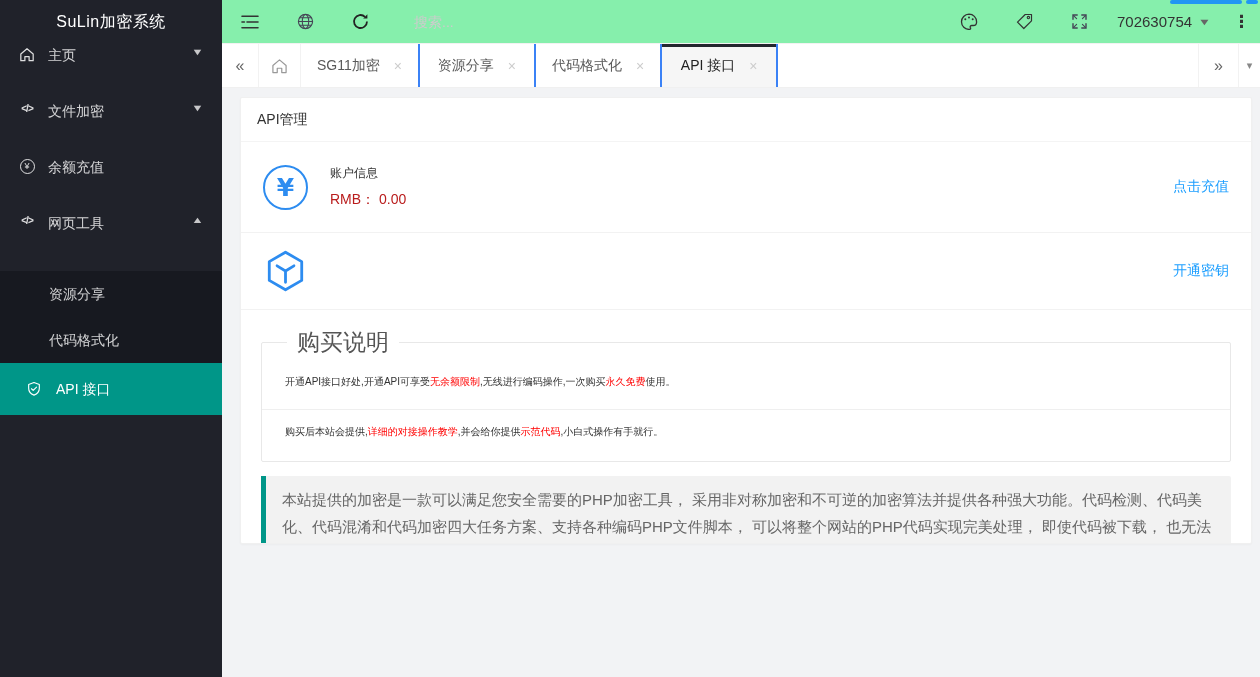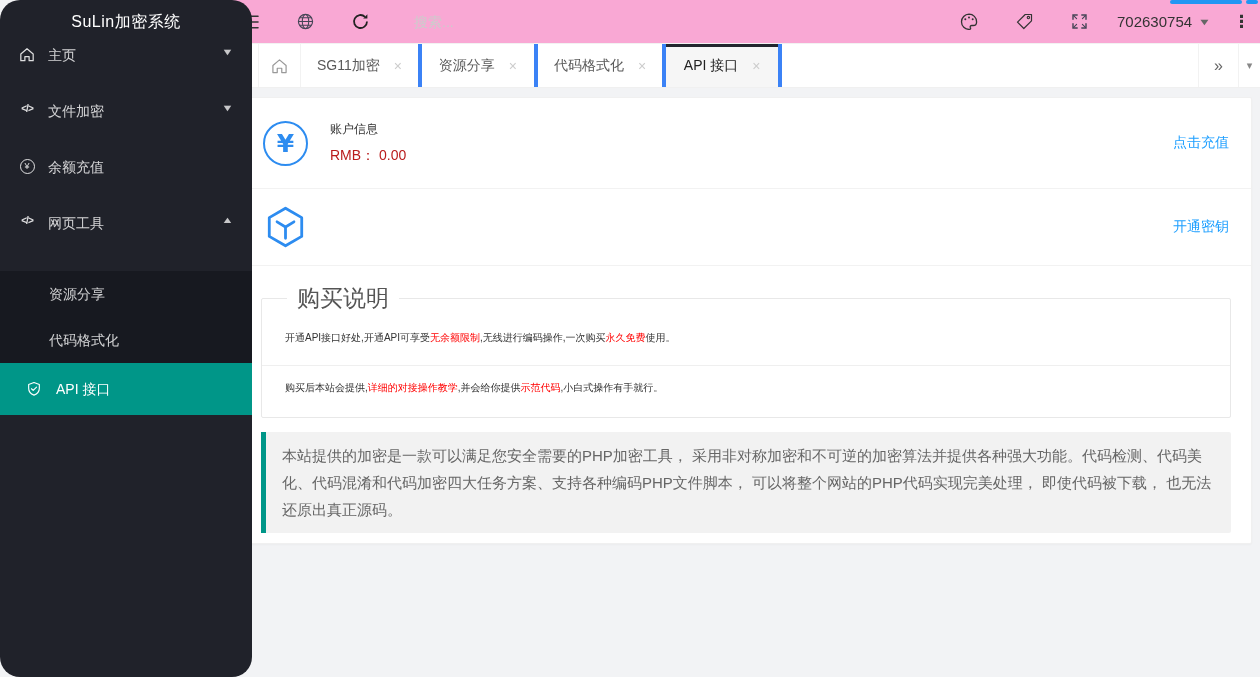--- a/index.html
+++ b/index.html
@@ -1,49 +1,49 @@
 <!DOCTYPE html>
 <html><head>
 <meta charset="utf-8">
 <style>
   * { margin:0; padding:0; box-sizing:border-box; }
   html,body { background:#fff; }
   body { font-family:"Liberation Sans","DejaVu Sans",sans-serif; }
   .screen { position:relative; width:1260px; height:677px; overflow:hidden; background:#f2f3f5; }
 
   
-  .sidebar { position:absolute; left:0; top:0; width:252px; height:677px; background:#20222a; z-index:5;border-radius:20px; }
+  .sidebar { position:absolute; left:0; top:0; width:222px; height:677px; background:#20222a; z-index:5; }
   .logo { height:44px; line-height:44px; text-align:center; color:#fff; font-size:16px; letter-spacing:.5px; }
   .nav { padding-top:3px; }
   .nav-item { height:56px; display:flex; align-items:flex-start; padding:0 20px 0 18px; color:rgba(255,255,255,.8); font-size:14px; cursor:pointer; }
   .nav-item .ico { width:18px; margin-right:12px; display:inline-flex; justify-content:center; color:rgba(255,255,255,.85); font-size:13px; }
   .nav-item .code-glyph { font-size:10px; letter-spacing:-1px; font-weight:bold; }
   .caret { margin-left:auto; font-size:9px; color:rgba(255,255,255,.75); transform:scaleX(1.4); }
   .yen-badge { width:15px; height:15px; border:1.2px solid rgba(255,255,255,.85); border-radius:50%; font-size:9px; line-height:12px; text-align:center; }
   .submenu { background:#171920; }
   .sub-item { height:46px; line-height:46px; padding-left:49px; color:rgba(255,255,255,.8); font-size:14px; cursor:pointer; }
   .sub-item.active { height:52px; background:#009688; color:#fff; display:flex; align-items:center; padding-left:26px; }
   .sub-item.active .ico { width:18px; margin-right:12px; display:inline-flex; }
 
   
   .main { position:absolute; left:222px; top:0; right:0; height:677px; }
 
-  .topbar { height:44px; background:#f9a8d4; display:flex; align-items:center; border-bottom:1px solid #f2f2f2; }
+  .topbar { height:44px; background:#86efac; display:flex; align-items:center; border-bottom:1px solid #f2f2f2; }
   .tb-icon { padding:0 19px; height:44px; display:flex; align-items:center; cursor:pointer; color:#333; }
   .search-input { border:none; outline:none; font-size:14px; color:#333; width:210px; margin-left:26px; background:transparent; }
   .search-input::placeholder { color:#ccc; }
   .tb-right { margin-left:auto; display:flex; align-items:center; }
   .username { display:flex; align-items:center; color:#333; font-size:15px; padding:0 10px; cursor:pointer; }
   .username .caret-dn { font-size:9px; color:#666; margin-left:8px; transform:scaleX(1.5); }
   .kebab { font-size:17px; color:#333; padding:0 10px 0 14px; cursor:pointer; font-weight:bold; }
 
   .tabbar { height:44px; background:#fff; display:flex; align-items:stretch; border-bottom:1px solid #f0f0f0; }
   .tab-scroll { width:37px; display:flex; align-items:center; justify-content:center; color:#666; font-size:16px; cursor:pointer; border-right:1px solid #f2f2f2; }
   .tab-home { width:42px; display:flex; align-items:center; justify-content:center; cursor:pointer; border-right:1px solid #f2f2f2; color:#888; }
-  .tab { position:relative; display:flex; align-items:center; padding:0 16px; font-size:14px; color:#595959; border-right:4px solid #3b82f6; cursor:pointer; min-width:116px; justify-content:center; }
+  .tab { position:relative; display:flex; align-items:center; padding:0 16px; font-size:14px; color:#595959; border-right:2px solid #3b82f6; cursor:pointer; min-width:116px; justify-content:center; }
   .tab .close { margin-left:14px; color:#ccc; font-size:14px; cursor:pointer; }
   .tab.active { background:#f6f6f6; color:#222; }
   .tab.active::before { content:""; position:absolute; left:0; top:0; right:0; height:3px; background:#23262e; }
   .tab-right { margin-left:auto; display:flex; align-items:stretch; }
   .tab-more { width:40px; display:flex; align-items:center; justify-content:center; color:#666; font-size:16px; border-left:1px solid #f2f2f2; cursor:pointer; }
   .tab-dd { width:22px; display:flex; align-items:center; justify-content:center; color:#888; font-size:11px; border-left:1px solid #f2f2f2; cursor:pointer; }
 
   
   .content { position:absolute; top:89px; left:0; right:0; bottom:0; background:#f2f3f5; }
   .card { position:absolute; left:18px; right:8px; top:8px; height:447px; background:#fff; border:1px solid #f0f0f0; border-radius:2px; box-shadow:0 1px 2px rgba(0,0,0,.03); overflow:hidden; }
@@ -198,20 +198,21 @@
         <span class="close">×</span>
       </span>
       <span class="tab-right">
         <span class="tab-more">»</span>
         <span class="tab-dd">▾</span>
       </span>
     </div>
 
     <div class="content">
       <div class="card">
+        <div class="card-header">API管理</div>
 
         <div class="info-row r1">
           <span class="big-icon yen-circle">¥</span>
           <span class="row-texts">
             <div class="t1">账户信息</div>
             <div class="t2"><span>RMB：</span> <span>0.00</span></div>
           </span>
           <a class="row-link">点击充值</a>
         </div>
 

